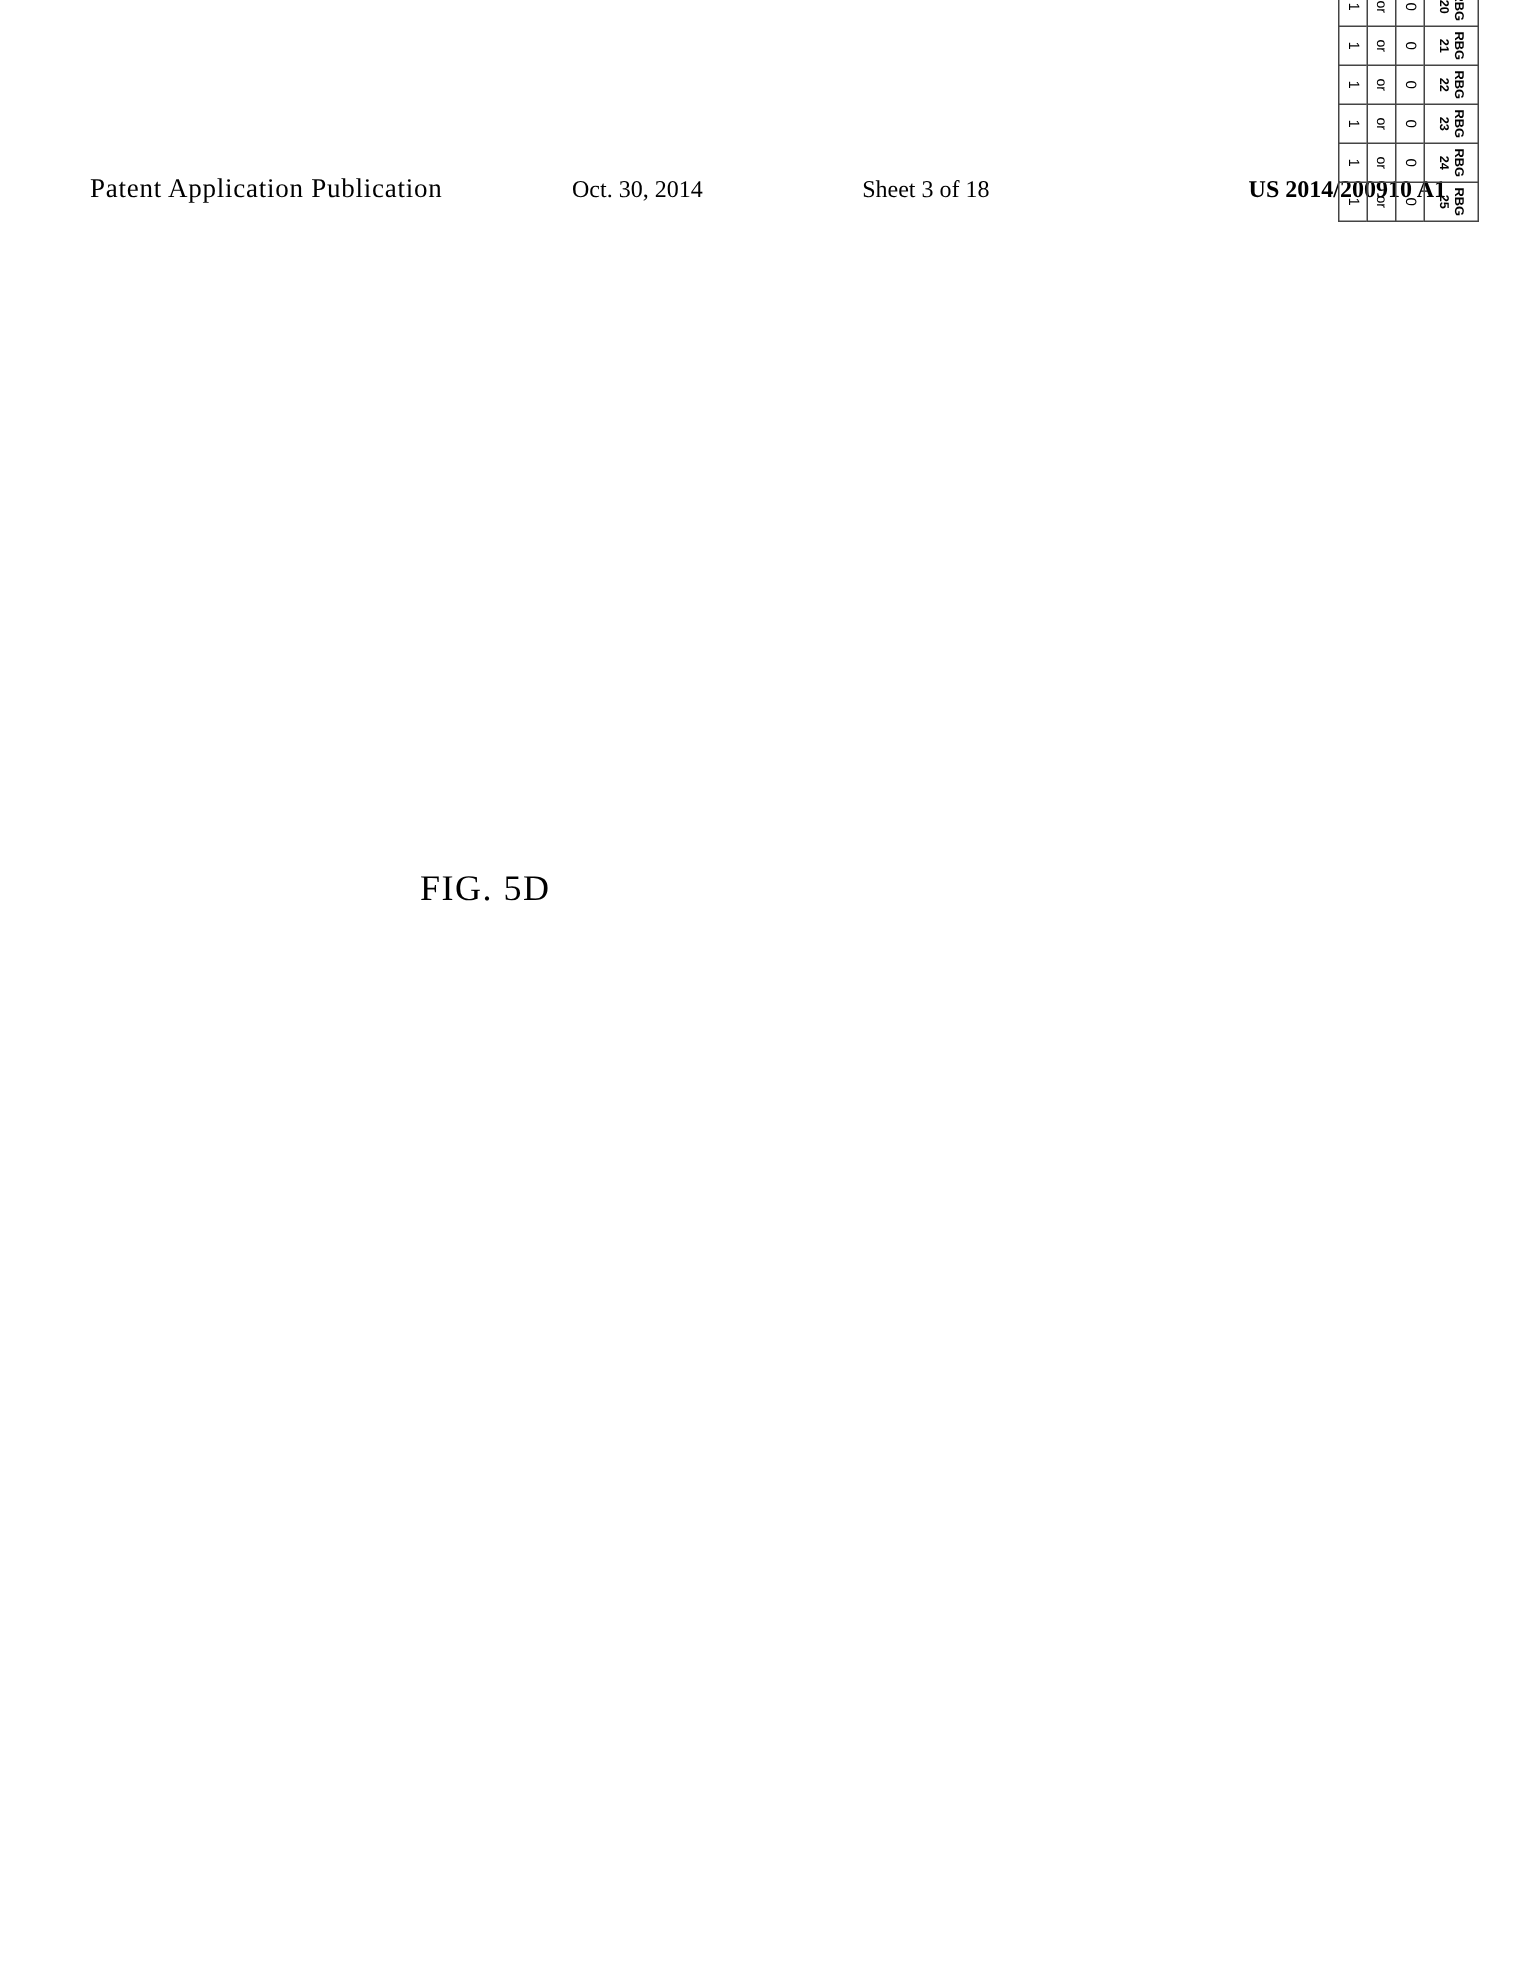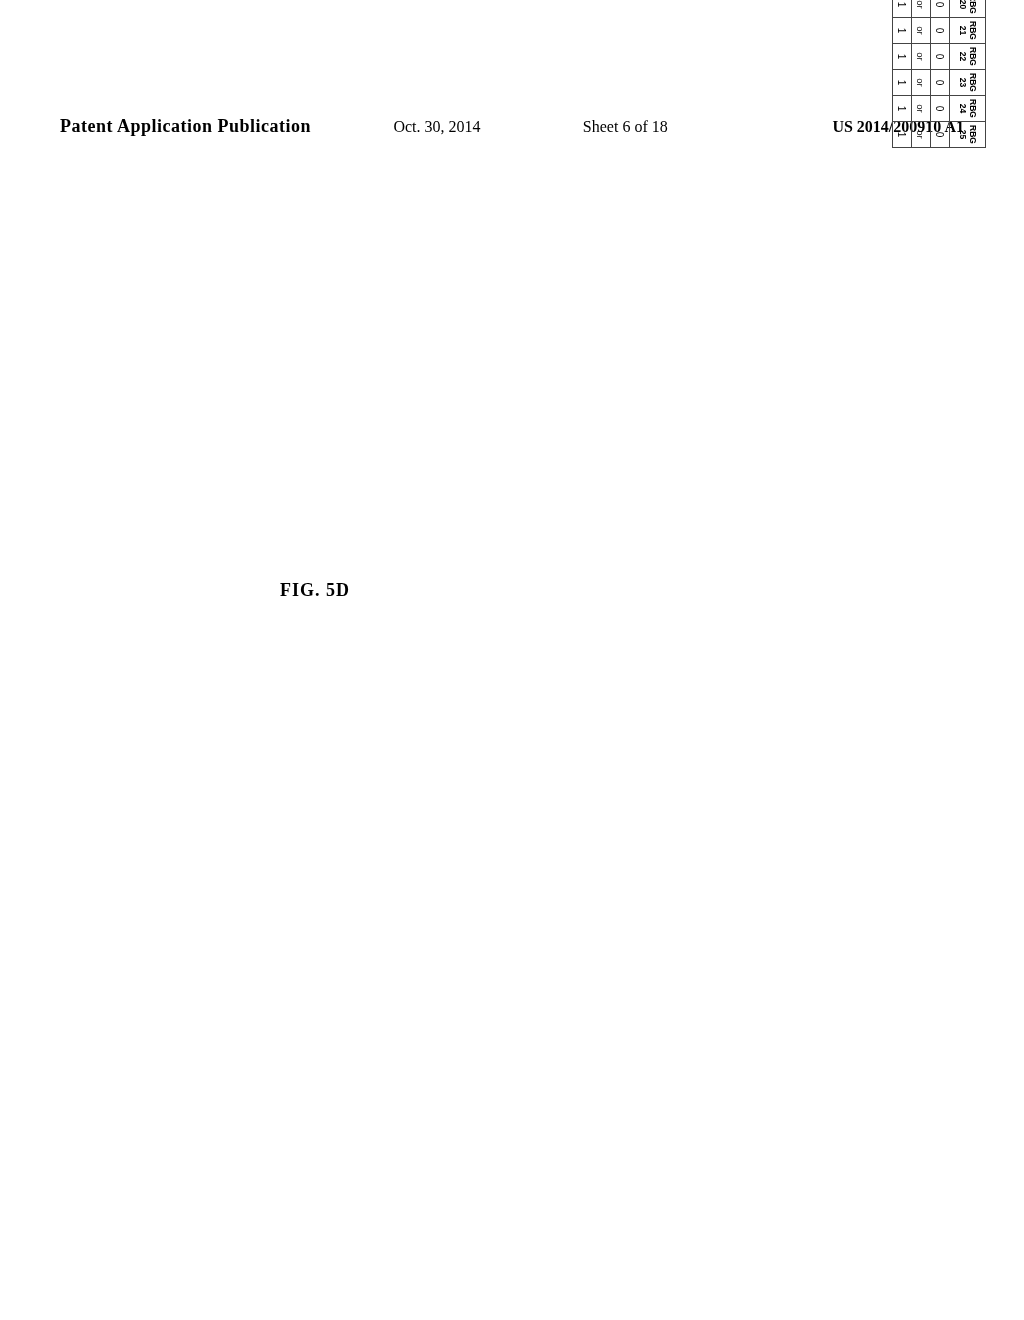--- a/index.html
+++ b/index.html
@@ -28,61 +28,61 @@
       position: absolute;
       top: 72px;
       left: 0;
       right: 0;
       display: flex;
       align-items: baseline;
       padding: 0 60px;
     }
 
     .header-left {
-      font-weight: bold;
+      font-weight: normal;
       font-size: 18px;
       letter-spacing: 0.5px;
     }
 
     .header-center {
       margin-left: auto;
       margin-right: auto;
       font-size: 16px;
       margin-top: 46px;
     }
 
     .header-right {
       font-size: 16px;
       font-weight: bold;
     }
 
     .fig-label {
       position: absolute;
       top: 580px;
       left: 280px;
-      font-size: 18px;
-      font-weight: bold;
+      font-size: 24px;
+      font-weight: normal;
       letter-spacing: 1px;
     }
 
     table.patent-table {
       border-collapse: collapse;
       font-family: Arial, sans-serif;
       font-size: 9.5px;
     }
   </style>
 </head>
 <body>
 
 <div class="page-container">
 
   <div class="header">
     <span class="header-left">Patent Application Publication</span>
     <span class="header-center">Oct. 30, 2014</span>
-    <span class="header-center" style="margin-left:20px;">Sheet 6 of 18</span>
+    <span class="header-center" style="margin-left:20px;">Sheet 3 of 18</span>
     <span class="header-right" style="margin-left:auto;">US 2014/200910 A1</span>
   </div>
 
   <div class="fig-label">FIG. 5D</div>
 
   <div style="
     position: absolute;
     top: 150px;
     right: 38px;
   ">

